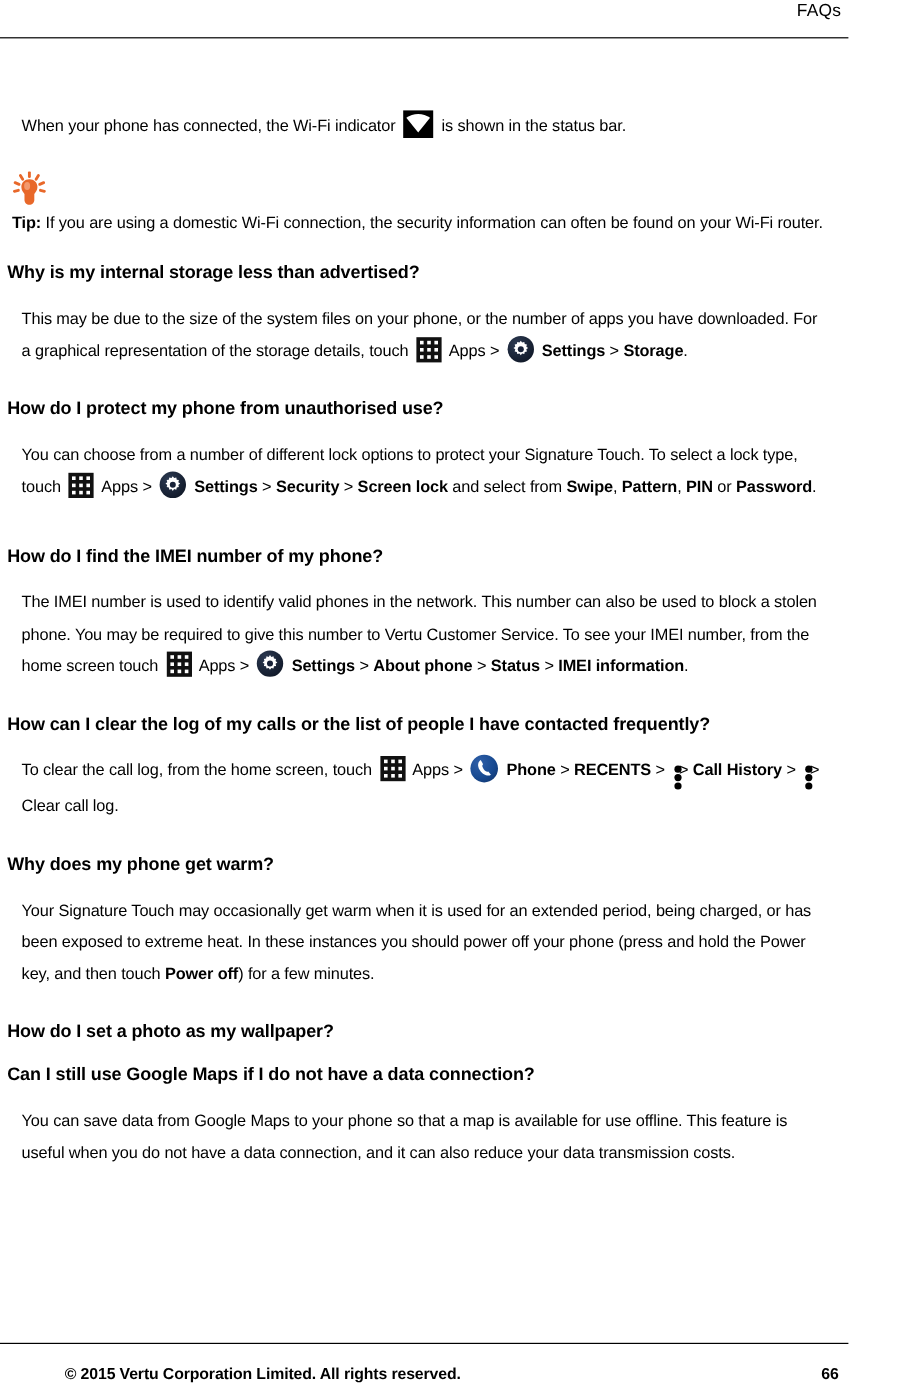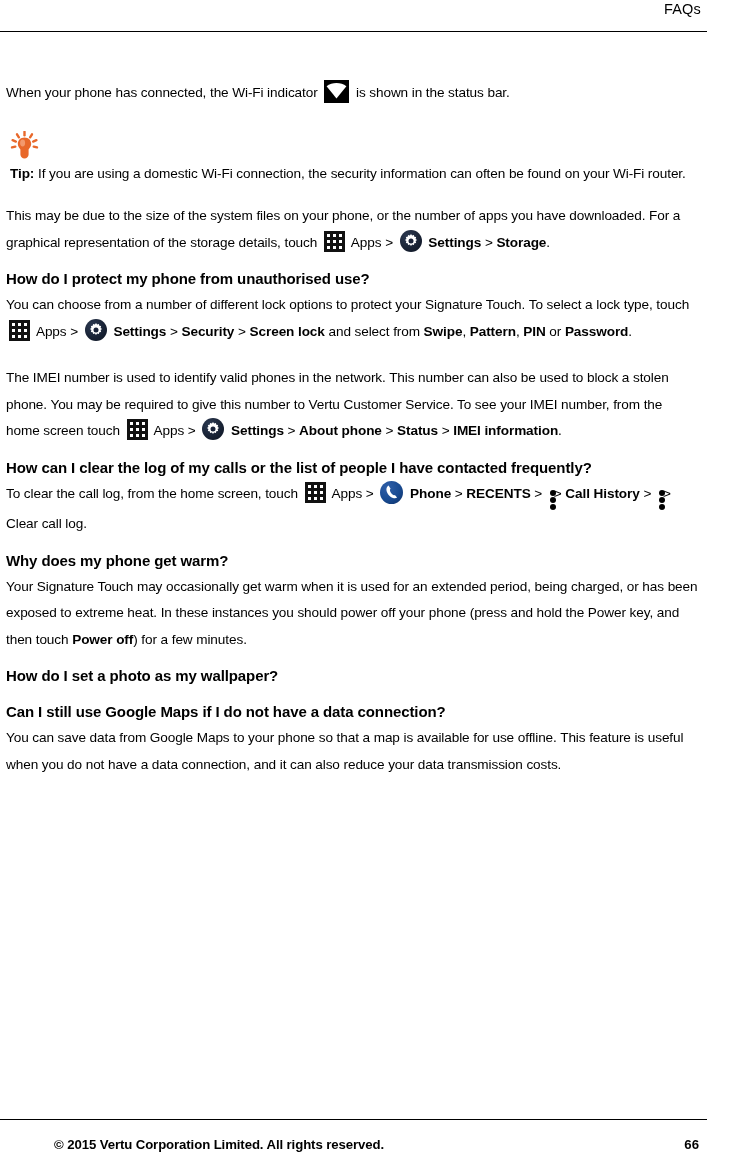--- a/index.html
+++ b/index.html
@@ -56,21 +56,21 @@
   .content {
     position: absolute;
     top: 34px;
     left: 0;
     right: 0;
     padding: 0 8px 0 6px;
     box-sizing: border-box;
   }
 
   p {
-    margin: 0;
+    margin: 12px;
     font-size: 13.6px;
     line-height: 26.5px;
     color: #000;
     letter-spacing: -0.1px;
   }
 
   h2 {
     margin: 0;
     font-size: 15px;
     font-weight: bold;
@@ -244,20 +244,21 @@
         </svg>
       </div>
       <div class="tip-text">
         <span class="b">Tip:</span>
         <span>If you are using a domestic Wi-Fi connection, the security information can often be found on your Wi-Fi router.</span>
       </div>
     </div>
 
     <div class="spacer-md"></div>
 
+    <h2>Why is my internal storage less than advertised?</h2>
     <p>
       <span>This may be due to the size of the system files on your phone, or the number of apps you have downloaded. For a graphical representation of the storage details, touch</span>
       <span class="icon-inline apps-icon">
         <i style="left:3px;top:3px"></i><i style="left:9px;top:3px"></i><i style="left:15px;top:3px"></i>
         <i style="left:3px;top:9px"></i><i style="left:9px;top:9px"></i><i style="left:15px;top:9px"></i>
         <i style="left:3px;top:15px"></i><i style="left:9px;top:15px"></i><i style="left:15px;top:15px"></i>
       </span>
       <span>Apps</span>
       <span>&gt;</span>
       <span class="icon-inline settings-icon">
@@ -300,20 +301,21 @@
       <span class="b">PIN</span>
       <span>or</span>
       <span class="b">Password</span><span>.</span>
     </p>
 
     <div class="spacer-sm"></div>
 
 
     <div class="spacer-sm"></div>
 
+    <h2>How do I find the IMEI number of my phone?</h2>
     <p>
       <span>The IMEI number is used to identify valid phones in the network. This number can also be used to block a stolen phone. You may be required to give this number to Vertu Customer Service. To see your IMEI number, from the home screen touch</span>
       <span class="icon-inline apps-icon">
         <i style="left:3px;top:3px"></i><i style="left:9px;top:3px"></i><i style="left:15px;top:3px"></i>
         <i style="left:3px;top:9px"></i><i style="left:9px;top:9px"></i><i style="left:15px;top:9px"></i>
         <i style="left:3px;top:15px"></i><i style="left:9px;top:15px"></i><i style="left:15px;top:15px"></i>
       </span>
       <span>Apps</span>
       <span>&gt;</span>
       <span class="icon-inline settings-icon">

